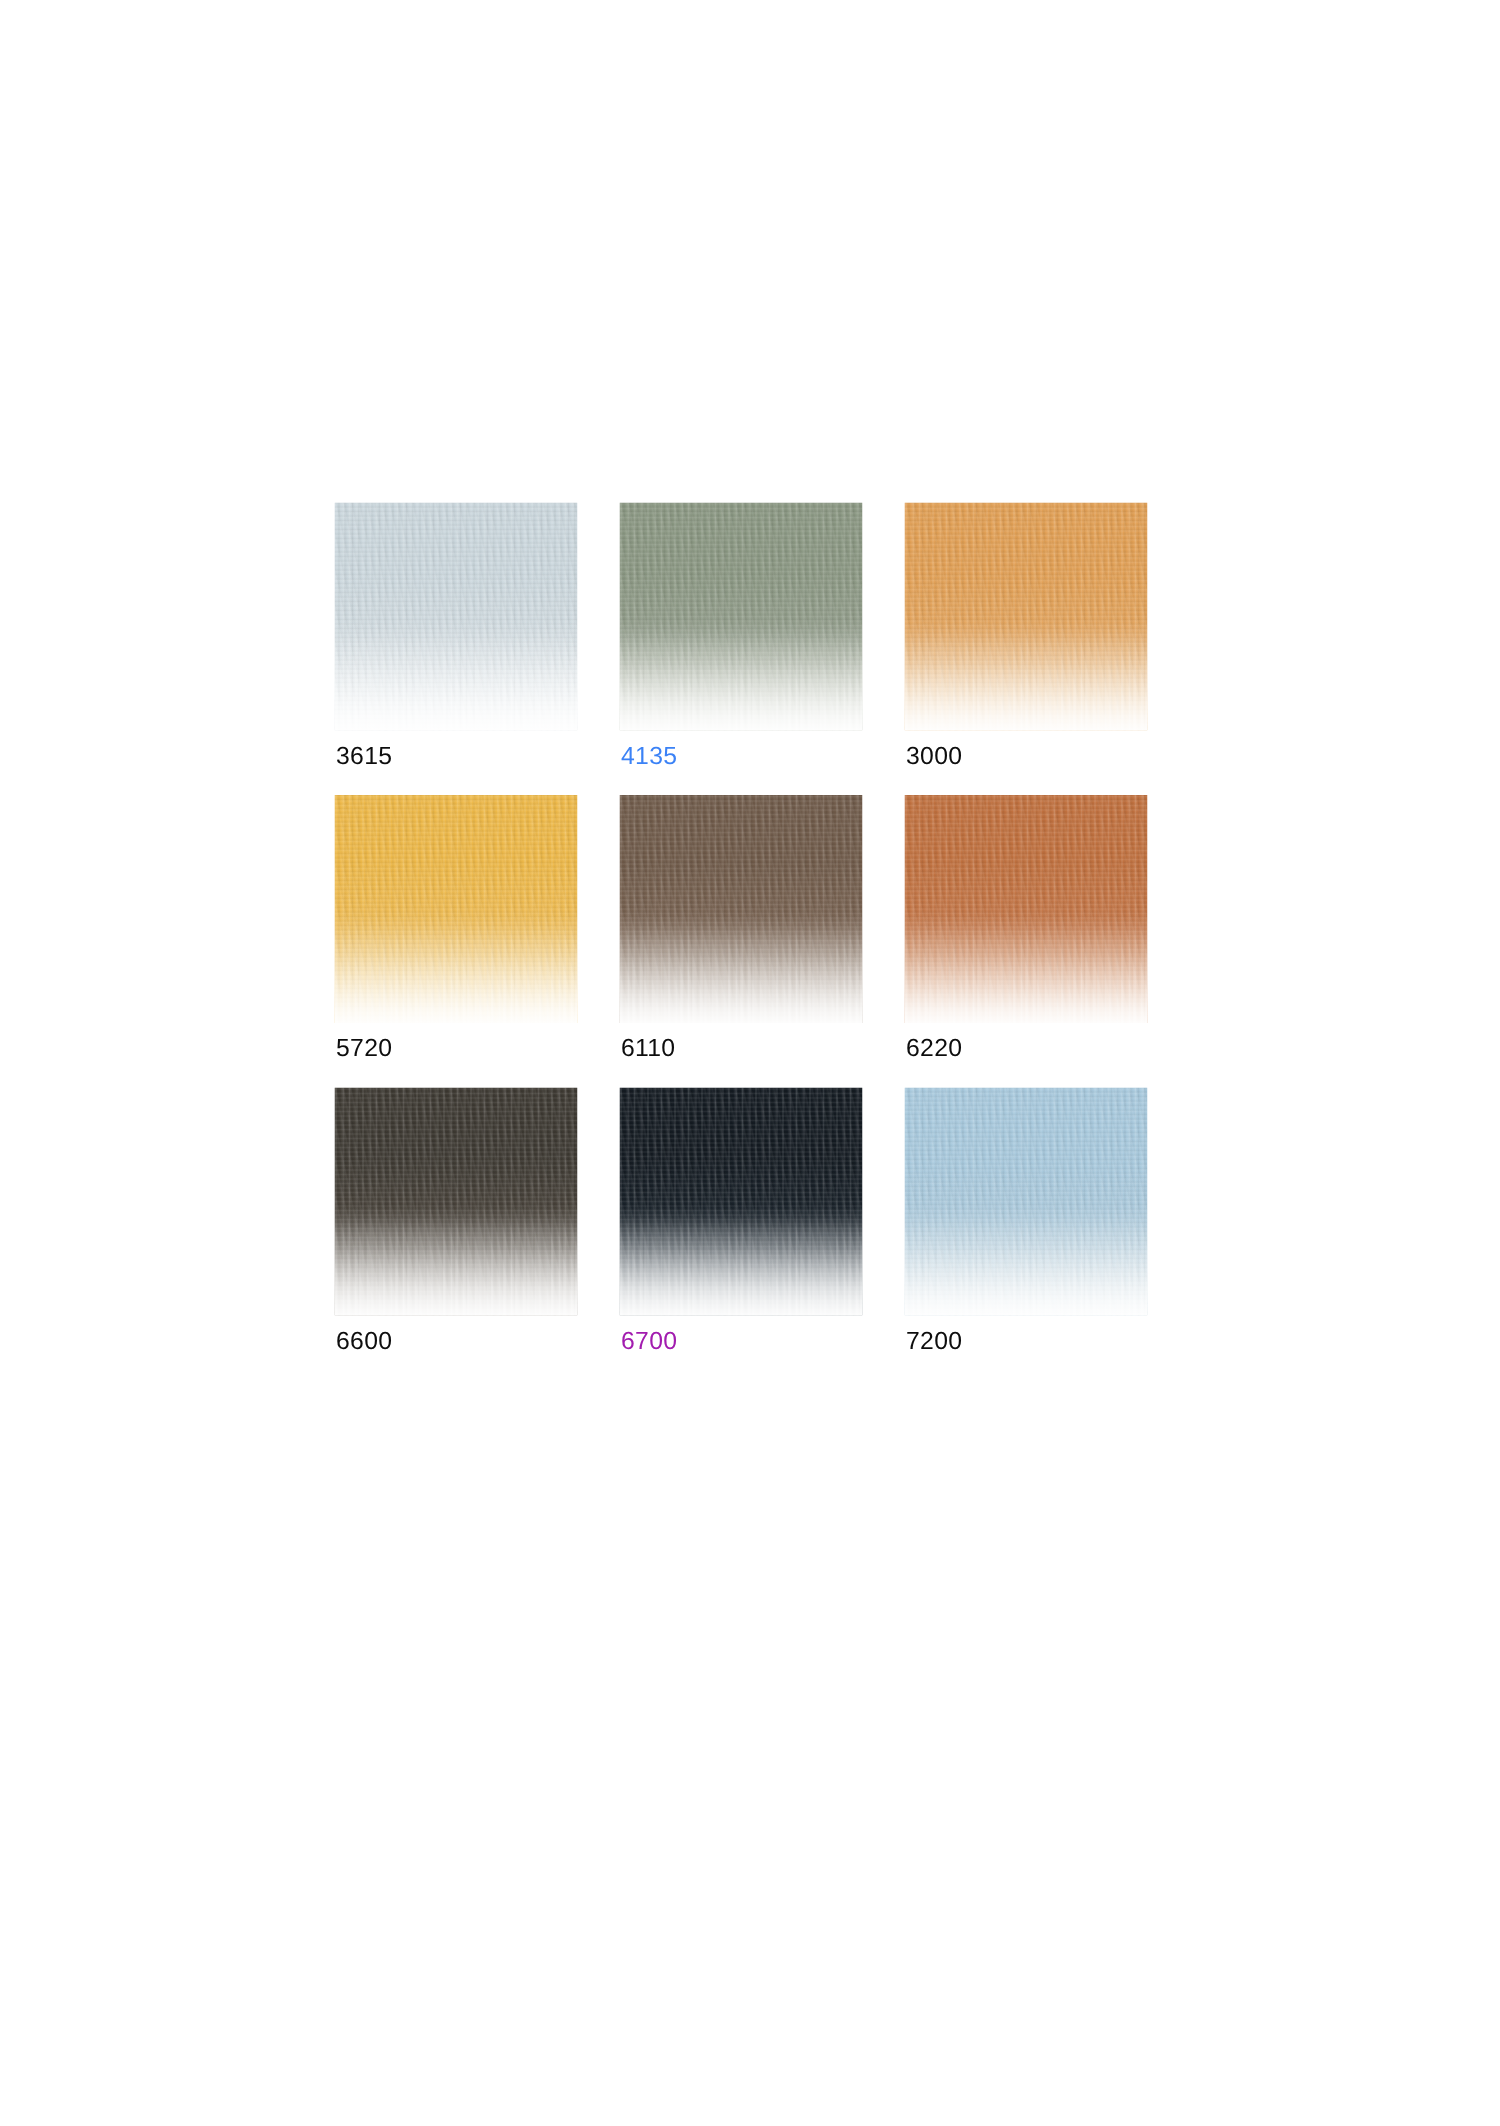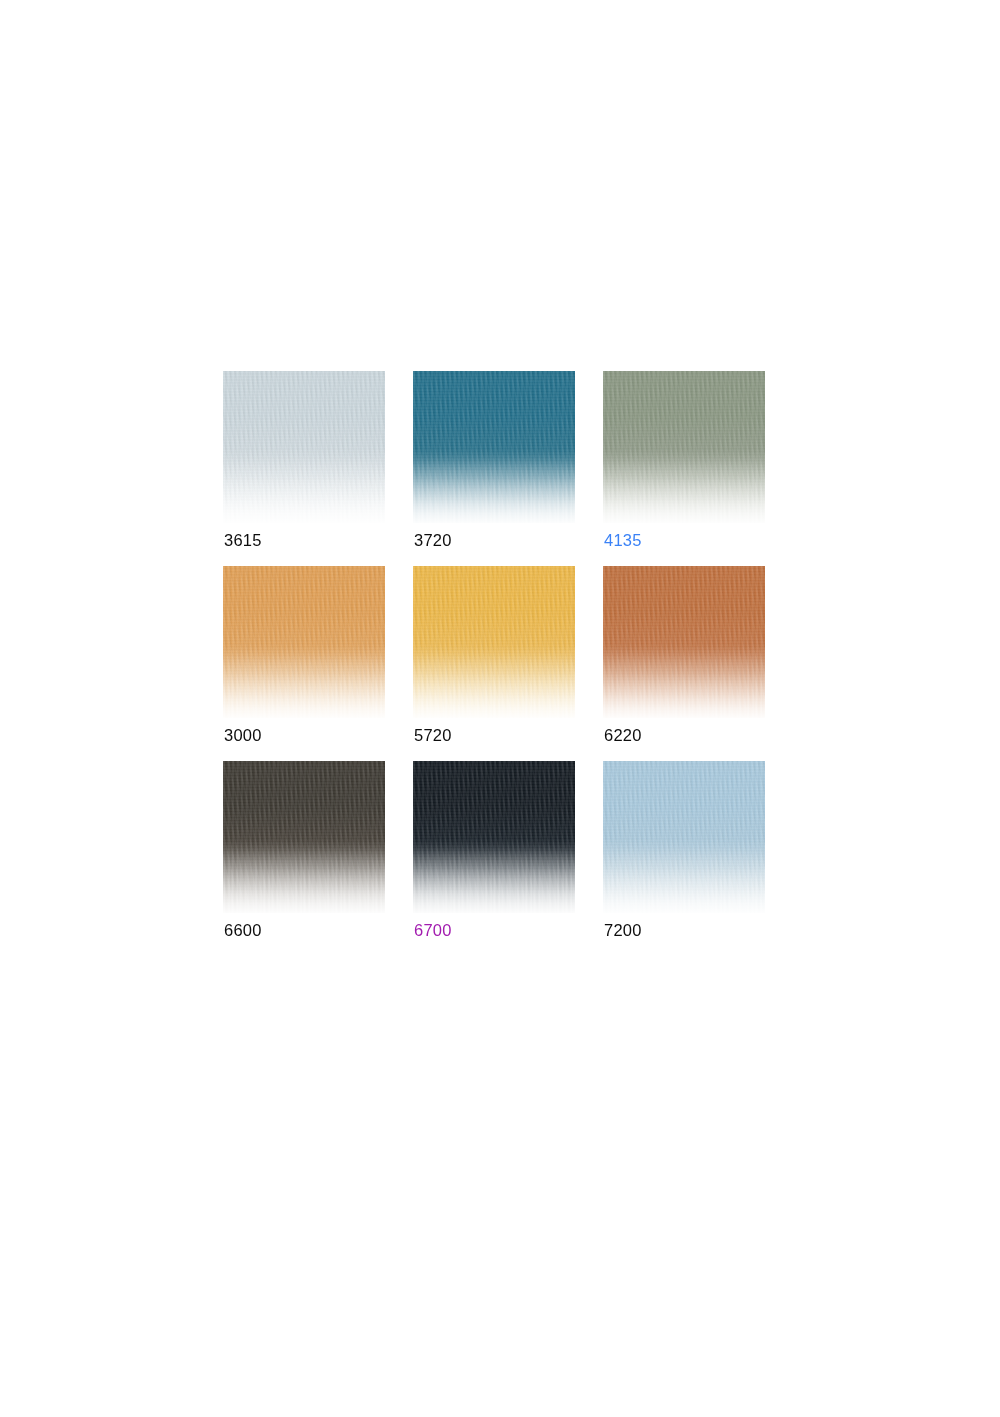--- a/index.html
+++ b/index.html
@@ -32,21 +32,20 @@
     grid-template-columns: repeat(3, 162px);
     grid-template-rows: repeat(4, 152px);
     column-gap: 28px;
     row-gap: 43px;
   }
 
   .swatch-cell {
     position: relative;
     width: 181px;
     height: 152px;
-    margin-top: 36px;
   }
 
   
   .swatch-chip {
     position: absolute;
     left: 0;
     top: 0;
     width: 162px;
     height: 152px;
     overflow: hidden;
@@ -157,30 +156,20 @@
       <div class="swatch-chip">
         <div class="chip-base" style="background-image: linear-gradient(rgb(204, 216, 222) 0%, rgb(204, 216, 222) 30%, rgb(210, 220, 225) 58%, rgb(230, 236, 239) 88%, rgb(230, 236, 239) 100%);"></div>
         <div class="chip-strokes"></div>
         <div class="chip-grain"></div>
         <div class="chip-comb"></div>
         <div class="chip-fade"></div>
       </div>
       <div class="swatch-label" style="color: rgb(13, 13, 13);">3615</div>
     </div>
 
-    <div class="swatch-cell">
-      <div class="swatch-chip">
-        <div class="chip-base" style="background-image: linear-gradient(rgb(35, 112, 140) 0%, rgb(35, 112, 140) 30%, rgb(44, 116, 141) 58%, rgb(143, 179, 194) 88%, rgb(143, 179, 194) 100%);"></div>
-        <div class="chip-strokes"></div>
-        <div class="chip-grain"></div>
-        <div class="chip-comb"></div>
-        <div class="chip-fade"></div>
-      </div>
-      <div class="swatch-label" style="color: rgb(13, 13, 13);">3720</div>
-    </div>
 
     <div class="swatch-cell">
       <div class="swatch-chip">
         <div class="chip-base" style="background-image: linear-gradient(rgb(139, 152, 131) 0%, rgb(139, 152, 131) 30%, rgb(147, 158, 140) 58%, rgb(197, 203, 190) 88%, rgb(197, 203, 190) 100%);"></div>
         <div class="chip-strokes"></div>
         <div class="chip-grain"></div>
         <div class="chip-comb"></div>
         <div class="chip-fade"></div>
       </div>
       <div class="swatch-label" style="color: #3b82f6;">4135</div>
@@ -202,20 +191,30 @@
       <div class="swatch-chip">
         <div class="chip-base" style="background-image: linear-gradient(rgb(238, 185, 73) 0%, rgb(238, 185, 73) 30%, rgb(239, 189, 87) 58%, rgb(246, 216, 151) 88%, rgb(246, 216, 151) 100%);"></div>
         <div class="chip-strokes"></div>
         <div class="chip-grain"></div>
         <div class="chip-comb"></div>
         <div class="chip-fade"></div>
       </div>
       <div class="swatch-label" style="color: rgb(13, 13, 13);">5720</div>
     </div>
 
+    <div class="swatch-cell">
+      <div class="swatch-chip">
+        <div class="chip-base" style="background-image: linear-gradient(rgb(112, 91, 74) 0%, rgb(112, 91, 74) 30%, rgb(123, 101, 84) 58%, rgb(181, 168, 155) 88%, rgb(181, 168, 155) 100%);"></div>
+        <div class="chip-strokes"></div>
+        <div class="chip-grain"></div>
+        <div class="chip-comb"></div>
+        <div class="chip-fade"></div>
+      </div>
+      <div class="swatch-label" style="color: rgb(13, 13, 13);">6110</div>
+    </div>
 
     <div class="swatch-cell">
       <div class="swatch-chip">
         <div class="chip-base" style="background-image: linear-gradient(rgb(193, 113, 63) 0%, rgb(193, 113, 63) 30%, rgb(197, 120, 74) 58%, rgb(221, 165, 127) 88%, rgb(221, 165, 127) 100%);"></div>
         <div class="chip-strokes"></div>
         <div class="chip-grain"></div>
         <div class="chip-comb"></div>
         <div class="chip-fade"></div>
       </div>
       <div class="swatch-label" style="color: rgb(13, 13, 13);">6220</div>

